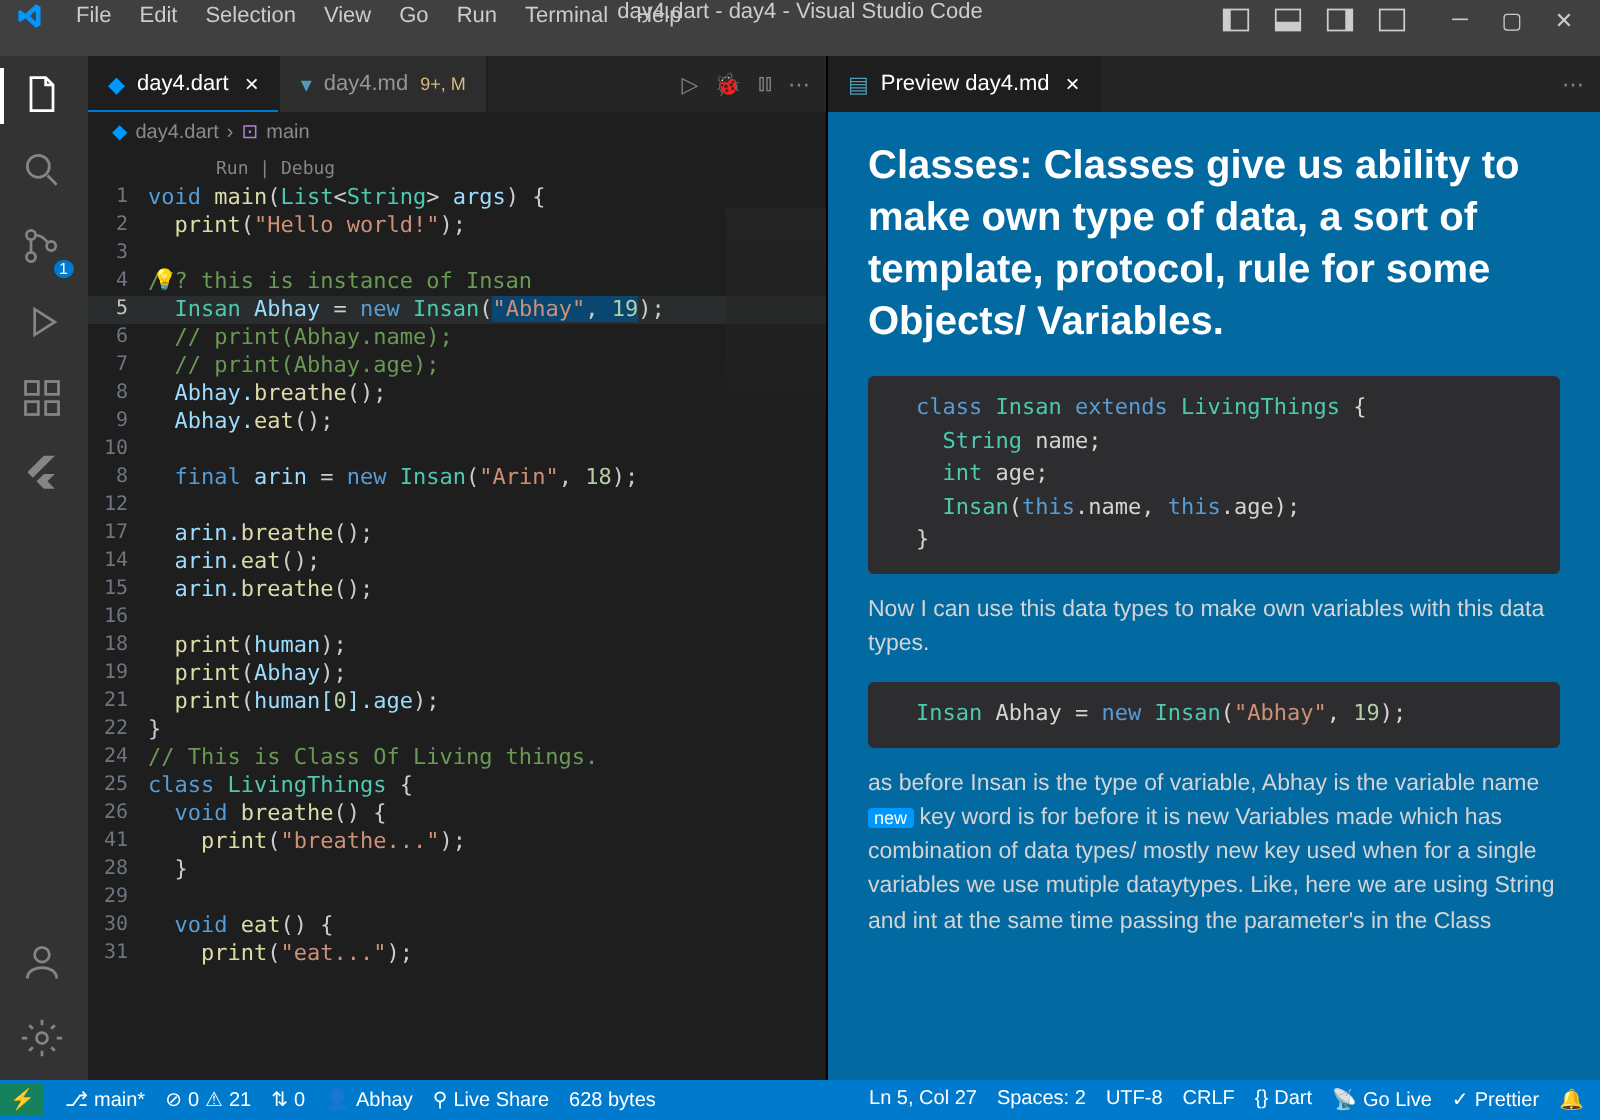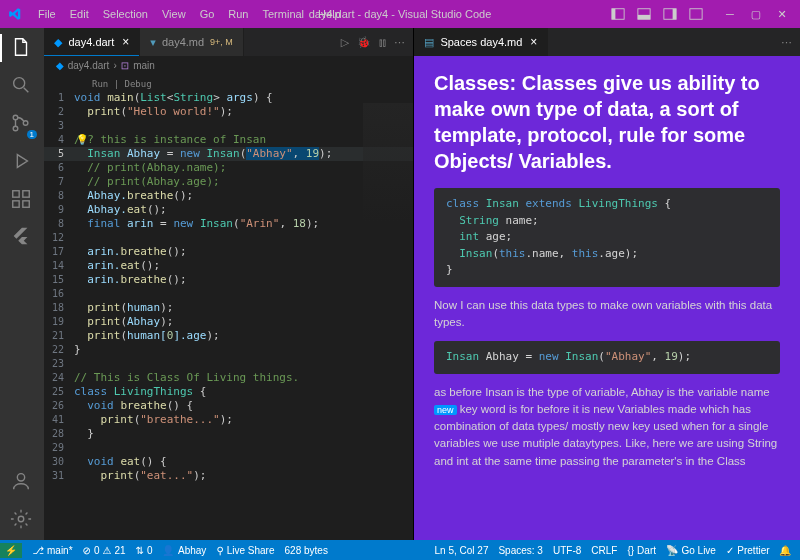--- a/index.html
+++ b/index.html
@@ -1,17 +1,17 @@
 <!DOCTYPE html>
 <html><head>
 <meta charset="utf-8">
 <style>
   * { margin:0; padding:0; box-sizing:border-box; }
   body { font-family:-apple-system,"Segoe UI",sans-serif; background:#1e1e1e; color:#ccc; overflow:hidden; width:800px; height:560px; font-size:11px; position:relative; }
-  .titlebar { height:28px; background:#a21caf; display:flex; align-items:center; padding:0 8px; position:relative; }
+  .titlebar { height:28px; background:#404040; display:flex; align-items:flex-start; padding:0 8px; position:relative; }
   .tb-left { display:flex; align-items:center; gap:4px; }
   .vscode-logo { width:14px; height:14px; display:inline-block; color:#0098ff; }
   .menubar { display:flex; margin-left:6px; gap:2px; }
   .menu-item { padding:2px 6px; font-size:11px; color:#ccc; cursor:pointer; border-radius:3px; }
   .tb-center { position:absolute; left:50%; transform:translateX(-50%); font-size:11px; color:#ccc; }
   .tb-right { margin-left:auto; display:flex; gap:6px; align-items:center;}
   .tb-icon { width:20px; height:20px; display:flex; align-items:center; justify-content:center; color:#ccc; font-size:11px;}
   .main-area{ display:flex; height:516px;}
   .actbar{ width:44px; background:#333; display:flex; flex-direction:column; align-items:center; padding-top:8px; gap:14px;}
   .act-icon{ width:24px; height:24px; color:#858585; position:relative;}
@@ -23,32 +23,32 @@
   .pane{ flex:1; background:#1e1e1e; display:flex; flex-direction:column; position:relative; overflow:hidden;}
   .tabs { height:28px; background:#252526; display:flex; align-items:stretch; }
   .tab{ padding:0 10px; display:flex; align-items:center; gap:6px; font-size:11px; background:#2d2d2d; color:#969696; border-right:1px solid #1e1e1e; position:relative;}
   .tab.active{ background:#1e1e1e; color:#fff;}
   .tab.active.tab-underline::after{content:'';position:absolute;bottom:0;left:0;right:0;height:1px;background:#007acc;}
   .tab .close{font-size:12px;margin-left:2px;}
   .tab .mod{ font-size:9px; color:#d7ba7d;}
   .editor-actions{margin-left:auto; display:flex; align-items:center; gap:8px; padding:0 8px; color:#858585;}
   .breadcrumb{ padding:4px 12px; font-size:10px; color:#8a8a8a; display:flex; gap:4px; align-items:center;}
   .code-area{ flex:1; overflow:hidden; font-family:Consolas,monospace; font-size:11px; line-height:14px; padding-top:2px; position:relative;}
-  .code-actions{ font-size:9px; color:#858585; padding-left:48px;}
+  .code-actions{ font-size:9px; color:#858585; padding-left:64px;}
   .line{ display:flex; }
   .ln{ width:30px; text-align:right; color:#6e7681; font-size:10px; padding-right:10px; user-select:none;}
   .ln.cur{ color:#c6c6c6;}
   .cl{ white-space:pre;}
   .k{ color:#569cd6;} .t{ color:#4ec9b0;} .s{ color:#ce9178;} .n{ color:#b5cea8;} .c{ color:#6a9955;} .f{ color:#dcdcaa;} .v{color:#9cdcfe;}
   .line.hl{ background:#2a2d2e;}
   .bulb{color:#ffcc00;position:absolute;font-size:10px;}
   .minimap{ position:absolute; top:28px; right:0; width:50px; height:200px; background:linear-gradient(#2a2a2a,#1e1e1e 60%); opacity:.5;}
-  .preview-body{ flex:1; background:#6d28d9; padding:14px 20px; overflow:auto; font-size:12px; color:#d4d4d4;}
+  .preview-body{ flex:1; background:#0369a1; padding:14px 20px; overflow:auto; font-size:12px; color:#d4d4d4;}
   .preview-body h1{ font-size:20px; font-weight:bold; color:#fff; line-height:1.3; margin-bottom:14px;}
-  .codeblock{ background:#2d2d30; border-radius:3px; padding:8px 12px; font-family:Consolas,monospace; font-size:11px; line-height:1.5; margin:10px 0; white-space:pre; color:#d4d4d4;}
+  .codeblock{ background:#2d2d30; border-radius:3px; padding:8px 24px; font-family:Consolas,monospace; font-size:11px; line-height:1.5; margin:10px 0; white-space:pre; color:#d4d4d4;}
   .preview-body p{ font-size:11.5px; line-height:1.5; margin:8px 0;}
   .inline-badge{background:#0098ff;color:#fff;padding:0 3px;border-radius:2px;font-size:9px;}
   .statusbar{ position:absolute; bottom:0; left:0; right:0; height:20px; background:#007acc; display:flex; align-items:center; padding:0 8px; font-size:10px; color:#fff; gap:10px;}
   .sb-right{margin-left:auto;display:flex;gap:10px;align-items:flex-start;}
   .sb-item{display:flex;align-items:center;gap:3px;}
   svg{display:block;}
 </style>
 </head>
 <body>
 
@@ -218,20 +218,24 @@
           </div>
         <div class="line">
             <span class="ln">8</span>
             <span class="cl">  <span class="v">Abhay.</span><span class="f">breathe</span>();</span>
           </div>
         <div class="line">
             <span class="ln">9</span>
             <span class="cl">  <span class="v">Abhay.</span><span class="f">eat</span>();</span>
           </div>
         <div class="line">
+            <span class="ln">10</span>
+            <span class="cl"></span>
+          </div>
+        <div class="line">
             <span class="ln">8</span>
             <span class="cl">  <span class="k">final</span> <span class="v">arin</span> = <span class="k">new</span> <span class="t">Insan</span>(<span class="s">"Arin"</span>, <span class="n">18</span>);</span>
           </div>
         <div class="line">
             <span class="ln">12</span>
             <span class="cl"></span>
           </div>
         <div class="line">
             <span class="ln">17</span>
             <span class="cl">  <span class="v">arin.</span><span class="f">breathe</span>();</span>
@@ -256,24 +260,20 @@
             <span class="ln">19</span>
             <span class="cl">  <span class="f">print</span>(<span class="v">Abhay</span>);</span>
           </div>
         <div class="line">
             <span class="ln">21</span>
             <span class="cl">  <span class="f">print</span>(<span class="v">human[</span><span class="n">0</span><span class="v">].age</span>);</span>
           </div>
         <div class="line">
             <span class="ln">22</span>
             <span class="cl">}</span>
-          </div>
-        <div class="line">
-            <span class="ln">23</span>
-            <span class="cl"></span>
           </div>
         <div class="line">
             <span class="ln">24</span>
             <span class="cl"><span class="c">// This is Class Of Living things.</span></span>
           </div>
         <div class="line">
             <span class="ln">25</span>
             <span class="cl"><span class="k">class</span> <span class="t">LivingThings</span> {</span>
           </div>
         <div class="line">
@@ -300,21 +300,21 @@
             <span class="ln">31</span>
             <span class="cl">    <span class="f">print</span>(<span class="s">"eat..."</span>);</span>
           </div>
       </div>
     </div>
 
     <div class="pane">
       <div class="tabs">
         <div class="tab active" style="background:#1e1e1e;">
           <span style="color:#519aba;">▤</span>
-          <span>Spaces day4.md</span>
+          <span>Preview day4.md</span>
           <span class="close">×</span>
         </div>
         <div class="editor-actions">
           <span>⋯</span>
         </div>
       </div>
       <div class="preview-body">
         <h1>Classes: Classes give us ability to make own type of data, a sort of template, protocol, rule for some Objects/ Variables.</h1>
         <div class="codeblock"><span class="k">class</span> <span class="t">Insan</span> <span class="k">extends</span> <span class="t">LivingThings</span> {
   <span class="t">String</span> name;
@@ -332,21 +332,21 @@
 <div class="statusbar">
   <span class="sb-item" style="background:#16825d;padding:2px 5px;margin-left:-8px;">⚡</span>
   <span class="sb-item">⎇ <span>main*</span></span>
   <span class="sb-item">⊘ <span>0</span> ⚠ <span>21</span></span>
   <span class="sb-item">⇅ <span>0</span></span>
   <span class="sb-item">👤 <span>Abhay</span></span>
   <span class="sb-item">⚲ <span>Live Share</span></span>
   <span class="sb-item">628 bytes</span>
   <div class="sb-right">
     <span class="sb-item">Ln 5, Col 27</span>
-    <span class="sb-item">Spaces: 3</span>
+    <span class="sb-item">Spaces: 2</span>
     <span class="sb-item">UTF-8</span>
     <span class="sb-item">CRLF</span>
     <span class="sb-item">{} <span>Dart</span></span>
     <span class="sb-item">📡 <span>Go Live</span></span>
     <span class="sb-item">✓ <span>Prettier</span></span>
     <span class="sb-item">🔔</span>
   </div>
 </div>
 
 </body></html>

